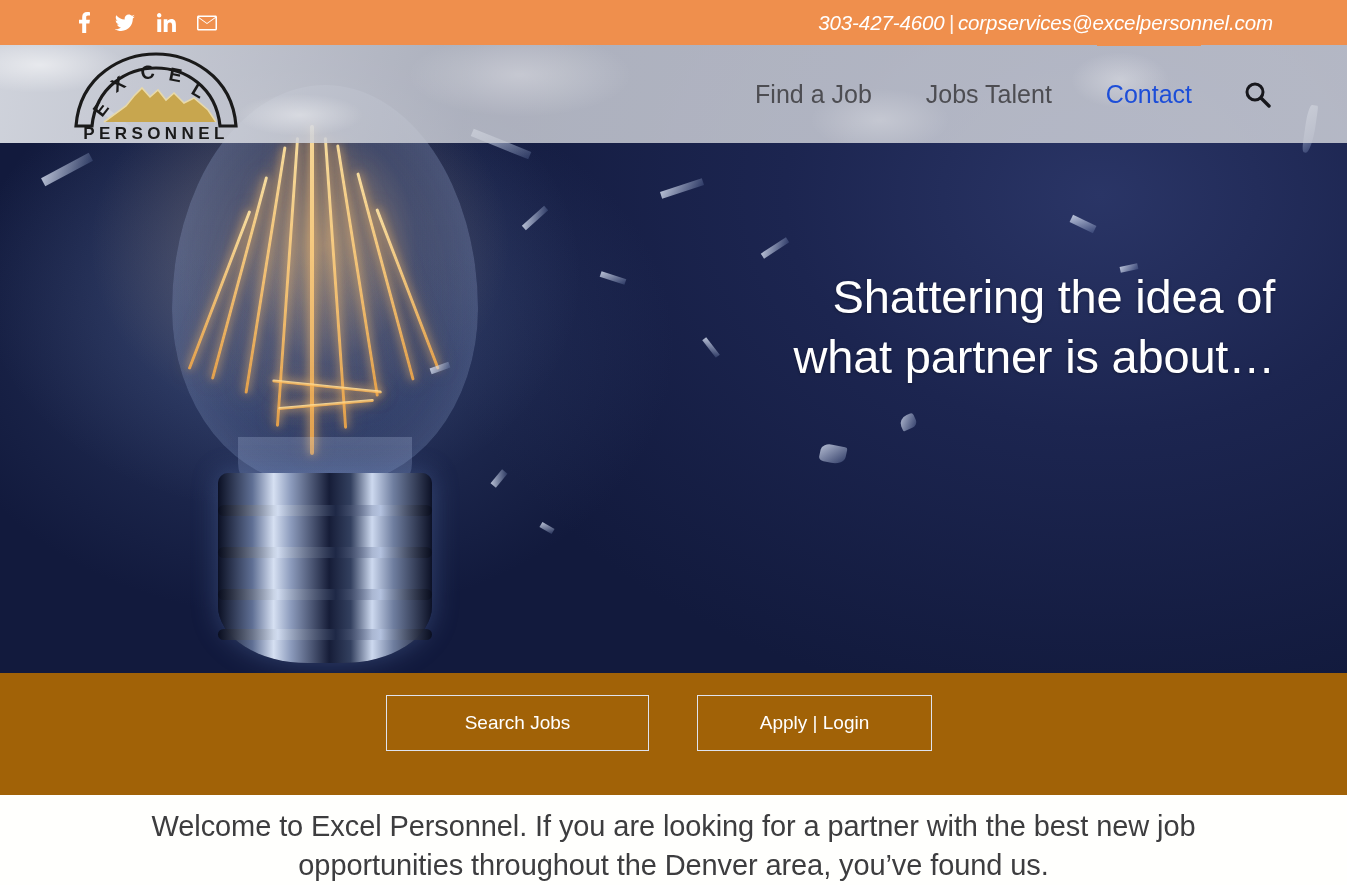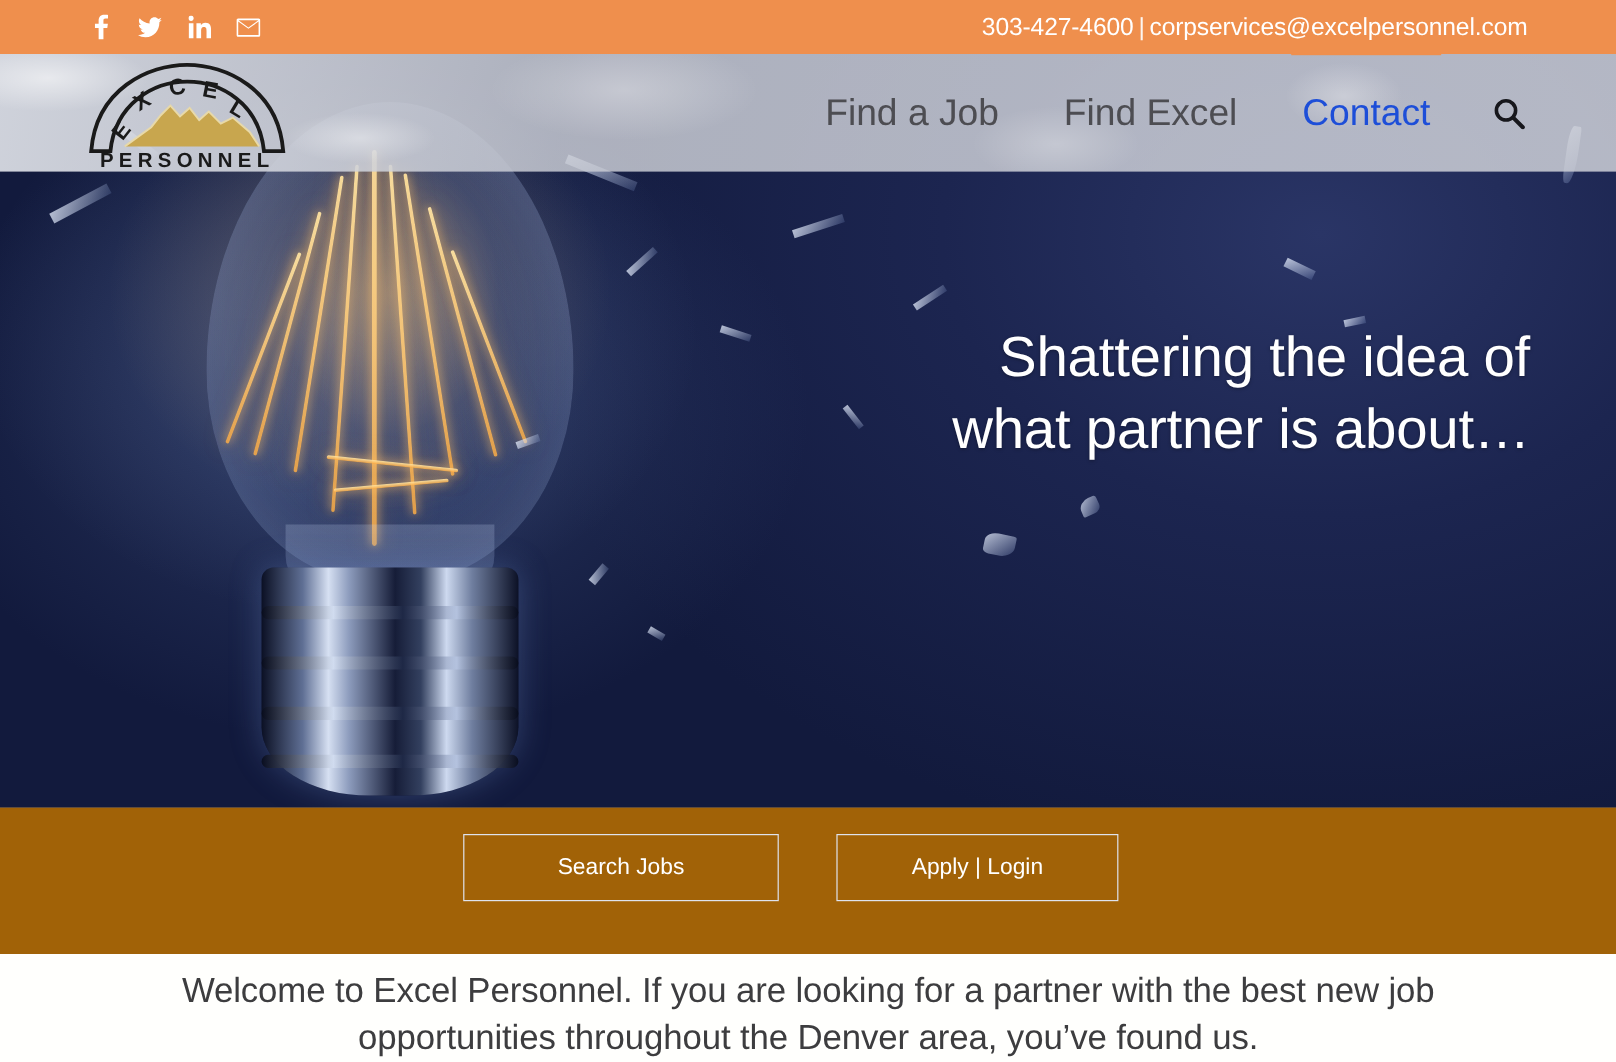--- a/index.html
+++ b/index.html
@@ -24,20 +24,21 @@
   .social-link {
     width: 20px; height: 22px;
     display: flex; align-items: center; justify-content: center;
     color: #ffffff; cursor: pointer;
   }
   .social-link svg { display: block; fill: #ffffff; }
   .contactinfo {
     margin-left: auto; margin-right: 74px;
     color: #ffffff; font-size: 20.5px; letter-spacing: -0.1px;
     white-space: nowrap;
+    font-style: italic;
   }
   .contactinfo .sep { padding: 0 4px; opacity: .92; }
 
   
   .header {
     position: absolute; left: 0; top: 45px; width: 1347px; height: 98px;
     background: rgba(201,204,212,0.80);
     overflow: hidden;
     z-index: 5;
   }
@@ -57,21 +58,21 @@
     width: 176px; height: 92px; cursor: pointer;
   }
   .nav {
     position: absolute; right: 62px; top: 0; height: 98px;
     display: flex; align-items: center; gap: 0;
   }
   .nav-item {
     position: relative; height: 98px;
     display: flex; align-items: center;
     padding: 0 27px;
-    font-size: 31px; color: #4d4d52;
+    font-size: 25px; color: #4d4d52;
     cursor: pointer; white-space: nowrap;
   }
   .nav-item.active { color: #1d4ed8; }
   .nav-item.active::before {
     content: ""; position: absolute; left: 18px; right: 18px; top: -4px;
     height: 5px; background: #ef8f4d;
   }
   .nav-search {
     height: 98px; display: flex; align-items: center;
     padding: 0 14px 0 24px; cursor: pointer;
@@ -272,21 +273,21 @@
         <path d="M36 74 L58 58 L66 48 L74 40 L82 49 L90 42 L98 52 L106 45 L116 55 L126 50 L140 62 L148 74" fill="none" stroke="#e8d9a8" stroke-width="1.6"></path>
         <text x="88" y="91" fill="#1a1a1a" font-family="Liberation Sans, sans-serif" font-size="17" font-weight="bold" letter-spacing="4.4" text-anchor="middle">PERSONNEL</text>
       </svg>
     </div>
 
     <div class="nav">
       <div class="nav-item">
         <span>Find a Job</span>
       </div>
       <div class="nav-item">
-        <span>Find Excel</span>
+        <span>Jobs Talent</span>
       </div>
       <div class="nav-item active">
         <span>Contact</span>
       </div>
       <div class="nav-search">
         <svg width="28" height="28" viewBox="0 0 28 28">
           <circle cx="12" cy="12" r="8" fill="none" stroke="#17171c" stroke-width="3"></circle>
           <line x1="18" y1="18" x2="26" y2="26" stroke="#17171c" stroke-width="3.4" stroke-linecap="round"></line>
         </svg>
       </div>

